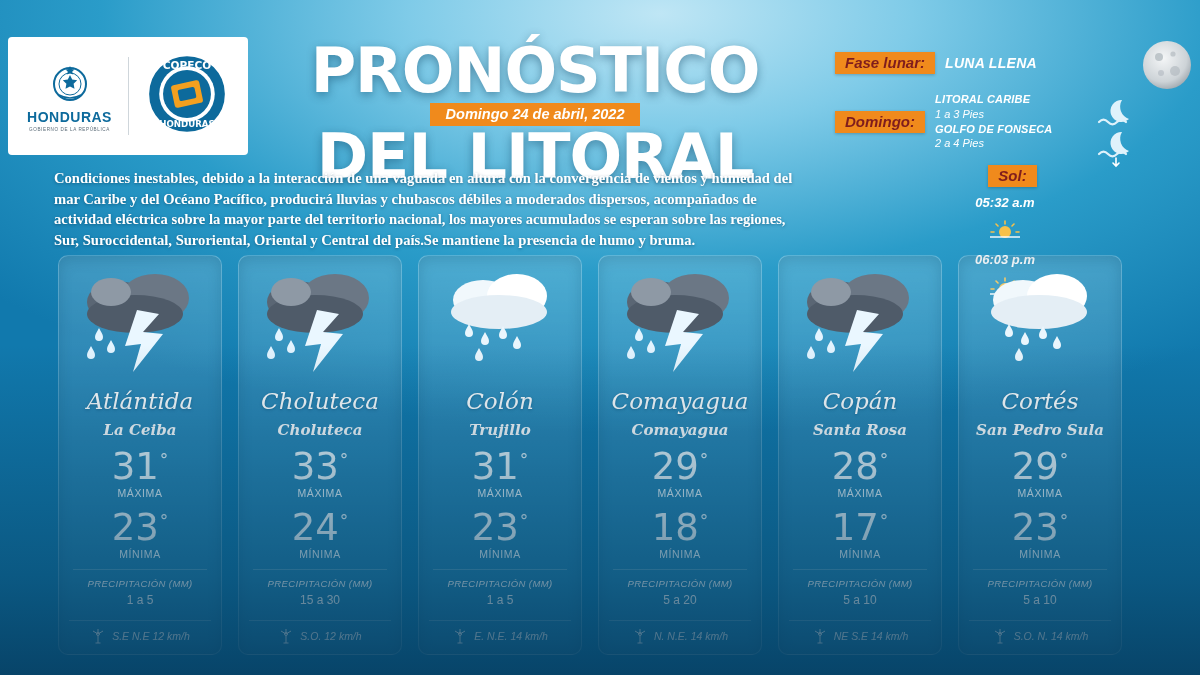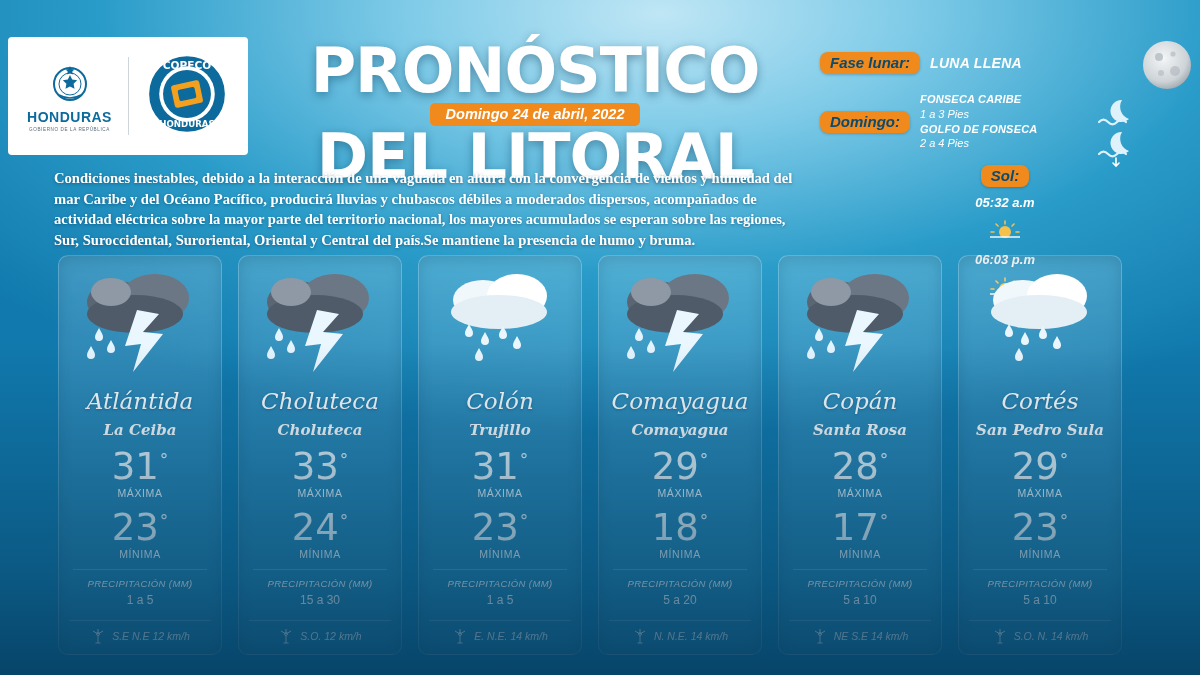--- a/index.html
+++ b/index.html
@@ -47,41 +47,42 @@
     text-shadow: 0 3px 10px rgba(8,60,92,.45);
   }
   .title-line.l2 { font-size: 62px; }
   .date-pill {
     display: inline-block;
     background: #f08a1c;
     color: #fff;
     font-weight: bold;
     font-size: 14.5px;
     padding: 3px 16px 4px;
-    border-radius: 5px;
+    border-radius: 0;
     margin: 4px 0 2px;
     font-style: italic;
   }
 
   
   .description {
     position: absolute; left: 54px; top: 168px; width: 760px;
     font-family: "Liberation Serif", serif;
     font-weight: bold;
     font-size: 14.6px;
     line-height: 1.42;
     text-shadow: 0 1px 3px rgba(5,55,88,.5);
   }
 
   
   .info { position: absolute; right: 10px; top: 52px; width: 370px; font-style: italic; }
   .tag {
-    background: #f08a1c; color: #0c4a6e; font-weight: bold; font-style: italic;
-    font-size: 15px; padding: 2px 10px 3px; border-radius: 8px; display: inline-block;
+    background: #f08a1c; color: #7f1d1d; font-weight: bold; font-style: italic;
+    font-size: 15px; padding: 2px 10px 3px; border-radius: 0; display: inline-block;
     box-shadow: 0 1px 3px rgba(0,0,0,.22);
+    margin-left: 15px;
   }
   .row-moon { display: flex; align-items: center; gap: 10px; }
   .moon-val { font-size: 14px; font-weight: bold; font-style: italic; letter-spacing: .3px; }
   .moon-img { position: absolute; right: 8px; top: 40px; width: 50px; height: 50px; }
 
   .row-ol { display: flex; align-items: center; gap: 10px; margin-top: 18px; }
   .ol-table { font-size: 11.5px; line-height: 1.25; }
   .ol-table .ol-place { font-weight: bold; font-size: 11px; letter-spacing: .2px; }
   .ol-table .ol-val { font-size: 11px; margin-bottom: 5px; }
   .wave-icons { position: absolute; right: 60px; top: 96px; width: 44px; }
@@ -189,21 +190,21 @@
 <div class="info">
 
   <div class="row-moon">
     <span class="tag">Fase lunar:</span>
     <span class="moon-val">LUNA LLENA</span>
   </div>
 
   <div class="row-ol">
     <span class="tag">Domingo:</span>
     <span class="ol-table">
-      <span class="ol-place">FONSECA CARIBE</span><br>
+      <span class="ol-place">LITORAL CARIBE</span><br>
       <span class="ol-val">1 a 3 Pies</span><br>
       <span class="ol-place">GOLFO DE FONSECA</span><br>
       <span class="ol-val">2 a 4 Pies</span>
     </span>
   </div>
 
   <div class="row-sol">
     <span class="tag">Sol:</span>
     <span class="sol-time">05:32 a.m</span>
     <span>

